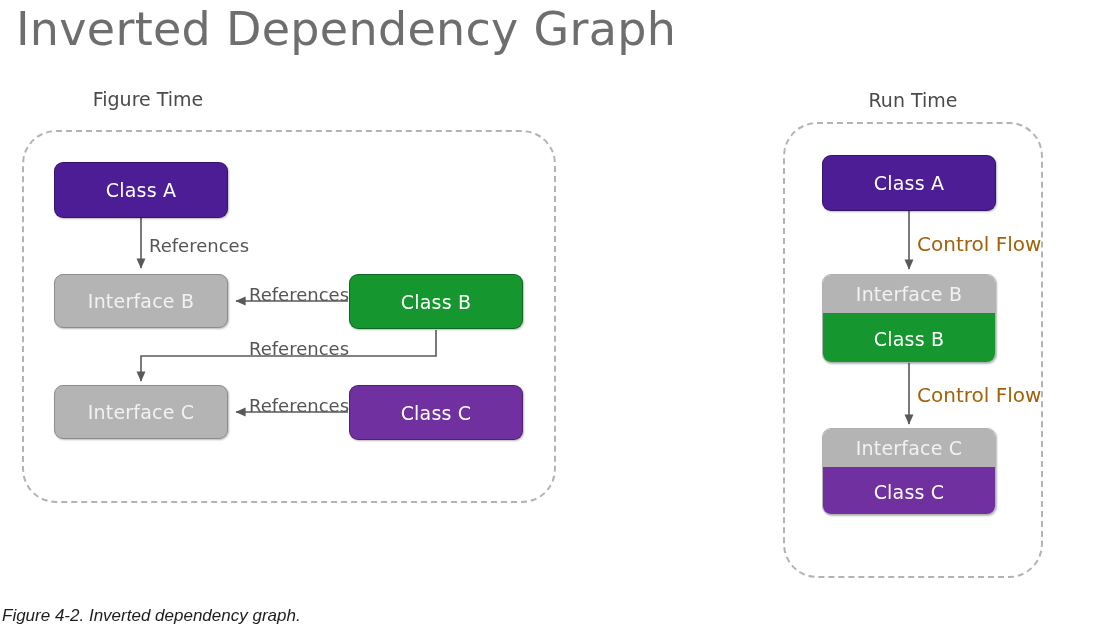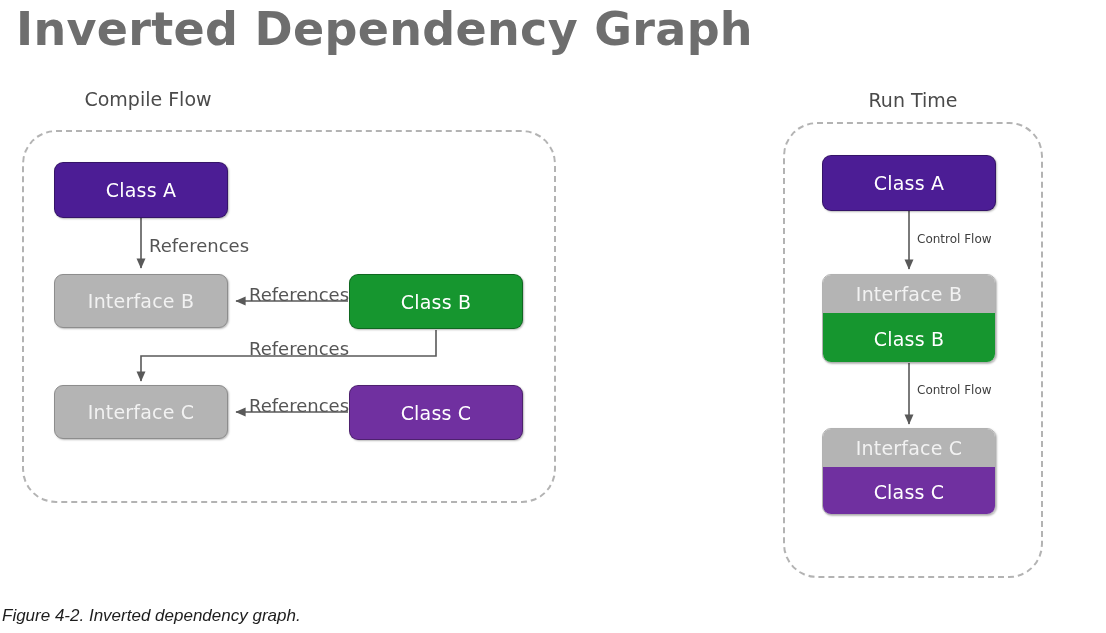--- a/index.html
+++ b/index.html
@@ -17,21 +17,21 @@
     -webkit-font-smoothing: antialiased;
   }
 
   
   #page-title {
     position: absolute;
     left: 16px;
     top: 2px;
     font-family: "DejaVu Sans", sans-serif;
     font-size: 46px;
-    font-weight: 700;
+    font-weight: 400;
     letter-spacing: 0.3px;
     color: #6e6e6e;
     white-space: nowrap;
   }
 
   
   #figure-caption {
     position: absolute;
     left: 2px;
     top: 606px;
@@ -108,22 +108,22 @@
   
   .edge-label {
     position: absolute;
     font-family: "DejaVu Sans", sans-serif;
     font-size: 18px;
     color: #555555;
     white-space: nowrap;
     background: transparent;
   }
   .edge-label.big {
-    font-size: 12px;
-    color: #404040;
+    font-size: 20px;
+    color: #a16207;
   }
 
   
   #edges {
     position: absolute;
     left: 0;
     top: 0;
     width: 1106px;
     height: 633px;
     pointer-events: none;
@@ -147,21 +147,21 @@
 
   <path d="M436,330 L436,356 L141,356 L141,381" stroke="#595959" stroke-width="1.6" fill="none" stroke-linejoin="miter" marker-end="url(#arrowhead)"></path>
 
   <path d="M348,412 L236,412" stroke="#595959" stroke-width="1.6" fill="none" marker-end="url(#arrowhead)"></path>
 
   <path d="M909,211 L909,269" stroke="#595959" stroke-width="1.6" fill="none" marker-end="url(#arrowhead)"></path>
 
   <path d="M909,363 L909,424" stroke="#595959" stroke-width="1.6" fill="none" marker-end="url(#arrowhead)"></path>
 </svg>
 
-<div class="group-label" style="left:22px; top:88px; width:252px;">Compile Flow</div>
+<div class="group-label" style="left:22px; top:88px; width:252px;">Figure Time</div>
 
 <div class="group" style="left:22px; top:130px; width:534px; height:373px;"></div>
 
 <div class="node class-a" style="left:54px; top:162px; width:174px; height:56px;">Class A</div>
 
 <div class="edge-label" style="left:149px; top:235px;">References</div>
 
 <div class="node iface" style="left:54px; top:274px; width:174px; height:54px;">Interface B</div>
 
 <div class="node class-b" style="left:349px; top:274px; width:174px; height:55px;">Class B</div>

